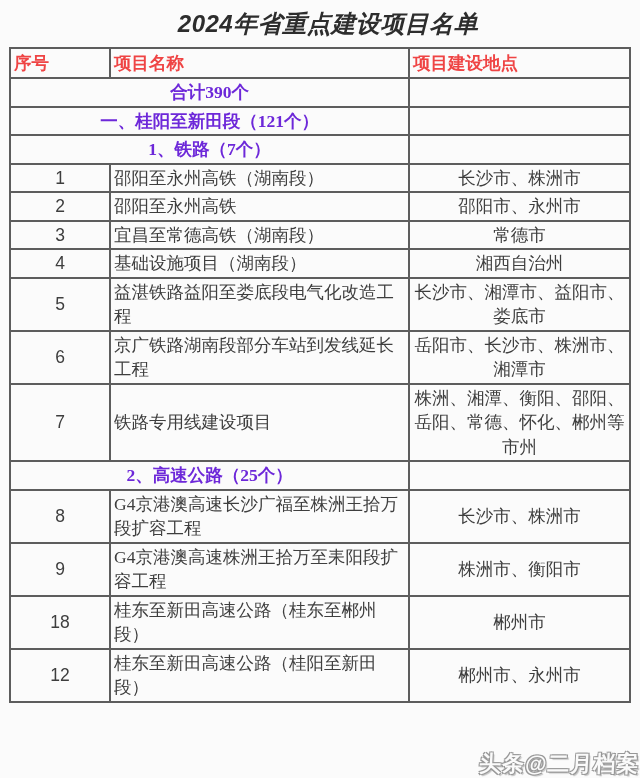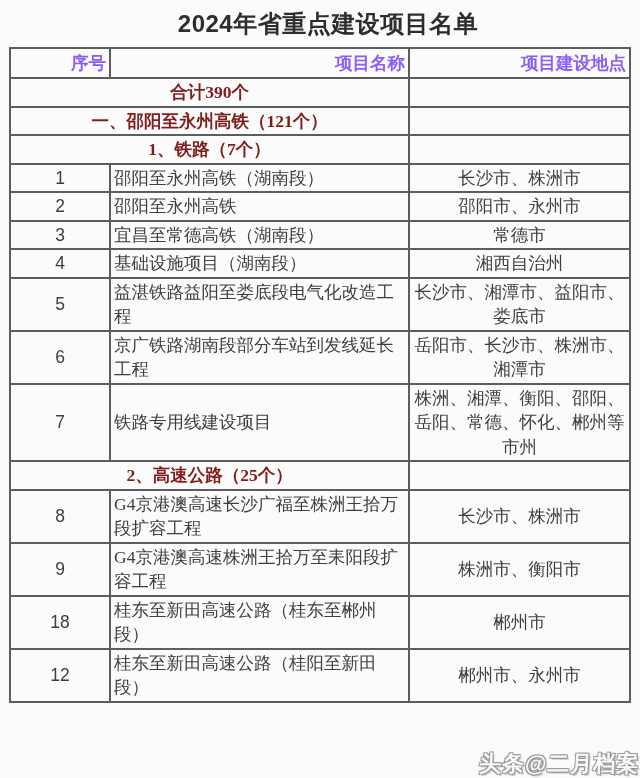--- a/index.html
+++ b/index.html
@@ -21,20 +21,21 @@
     position: relative;
   }
   .page-title {
     margin: 8px 0 7px 16px;
     text-align: center;
     font-family: "Liberation Sans", "DejaVu Sans", sans-serif;
     font-weight: bold;
     font-size: 24px;
     letter-spacing: 0.5px;
     color: #2d2d2d;
+    font-style: italic;
   }
   table.projects {
     border-collapse: collapse;
     table-layout: fixed;
     width: 620px;
     margin: 0 auto;
   }
   table.projects col.c-no  { width: 100px; }
   table.projects col.c-nm  { width: 299px; }
   table.projects col.c-loc { width: 221px; }
@@ -43,40 +44,40 @@
     border: 2px solid #5d5d5d;
     font-size: 17.5px;
     line-height: 24.5px;
     padding: 1px 3px;
     overflow: hidden;
     word-break: break-all;
   }
   table.projects th {
     font-weight: bold;
     height: 26px;
-    text-align: right;
-    color: #8b5cf6;
+    text-align: left;
+    color: #ef4444;
   }
   td.no-cell {
     text-align: center;
     font-family: "Liberation Sans", "DejaVu Sans", sans-serif;
     font-size: 17px;
   }
   td.name-cell {
     text-align: left;
     padding: 1px 12px 1px 8px;
   }
   td.loc-cell {
     text-align: center;
   }
   td.section-cell {
     font-weight: bold;
     text-align: center;
     font-size: 18px;
-    color: #7f1d1d;
+    color: #6d28d9;
     height: 24.5px;
   }
   .watermark {
     position: absolute;
     right: 1px;
     bottom: 7px;
     font-family: "Liberation Sans", "DejaVu Sans", sans-serif;
     font-weight: bold;
     font-size: 22px;
     letter-spacing: 1px;
@@ -111,21 +112,21 @@
         <th>项目名称</th>
         <th>项目建设地点</th>
       </tr>
     </thead>
     <tbody>
         <tr>
           <td class="section-cell" colspan="2">合计390个</td>
           <td class="loc-cell"></td>
         </tr>
         <tr>
-          <td class="section-cell" colspan="2">一、邵阳至永州高铁（121个）</td>
+          <td class="section-cell" colspan="2">一、桂阳至新田段（121个）</td>
           <td class="loc-cell"></td>
         </tr>
         <tr>
           <td class="section-cell" colspan="2">1、铁路（7个）</td>
           <td class="loc-cell"></td>
         </tr>
         <tr>
           <td class="no-cell">1</td>
           <td class="name-cell">邵阳至永州高铁（湖南段）</td>
           <td class="loc-cell">长沙市、株洲市</td>

